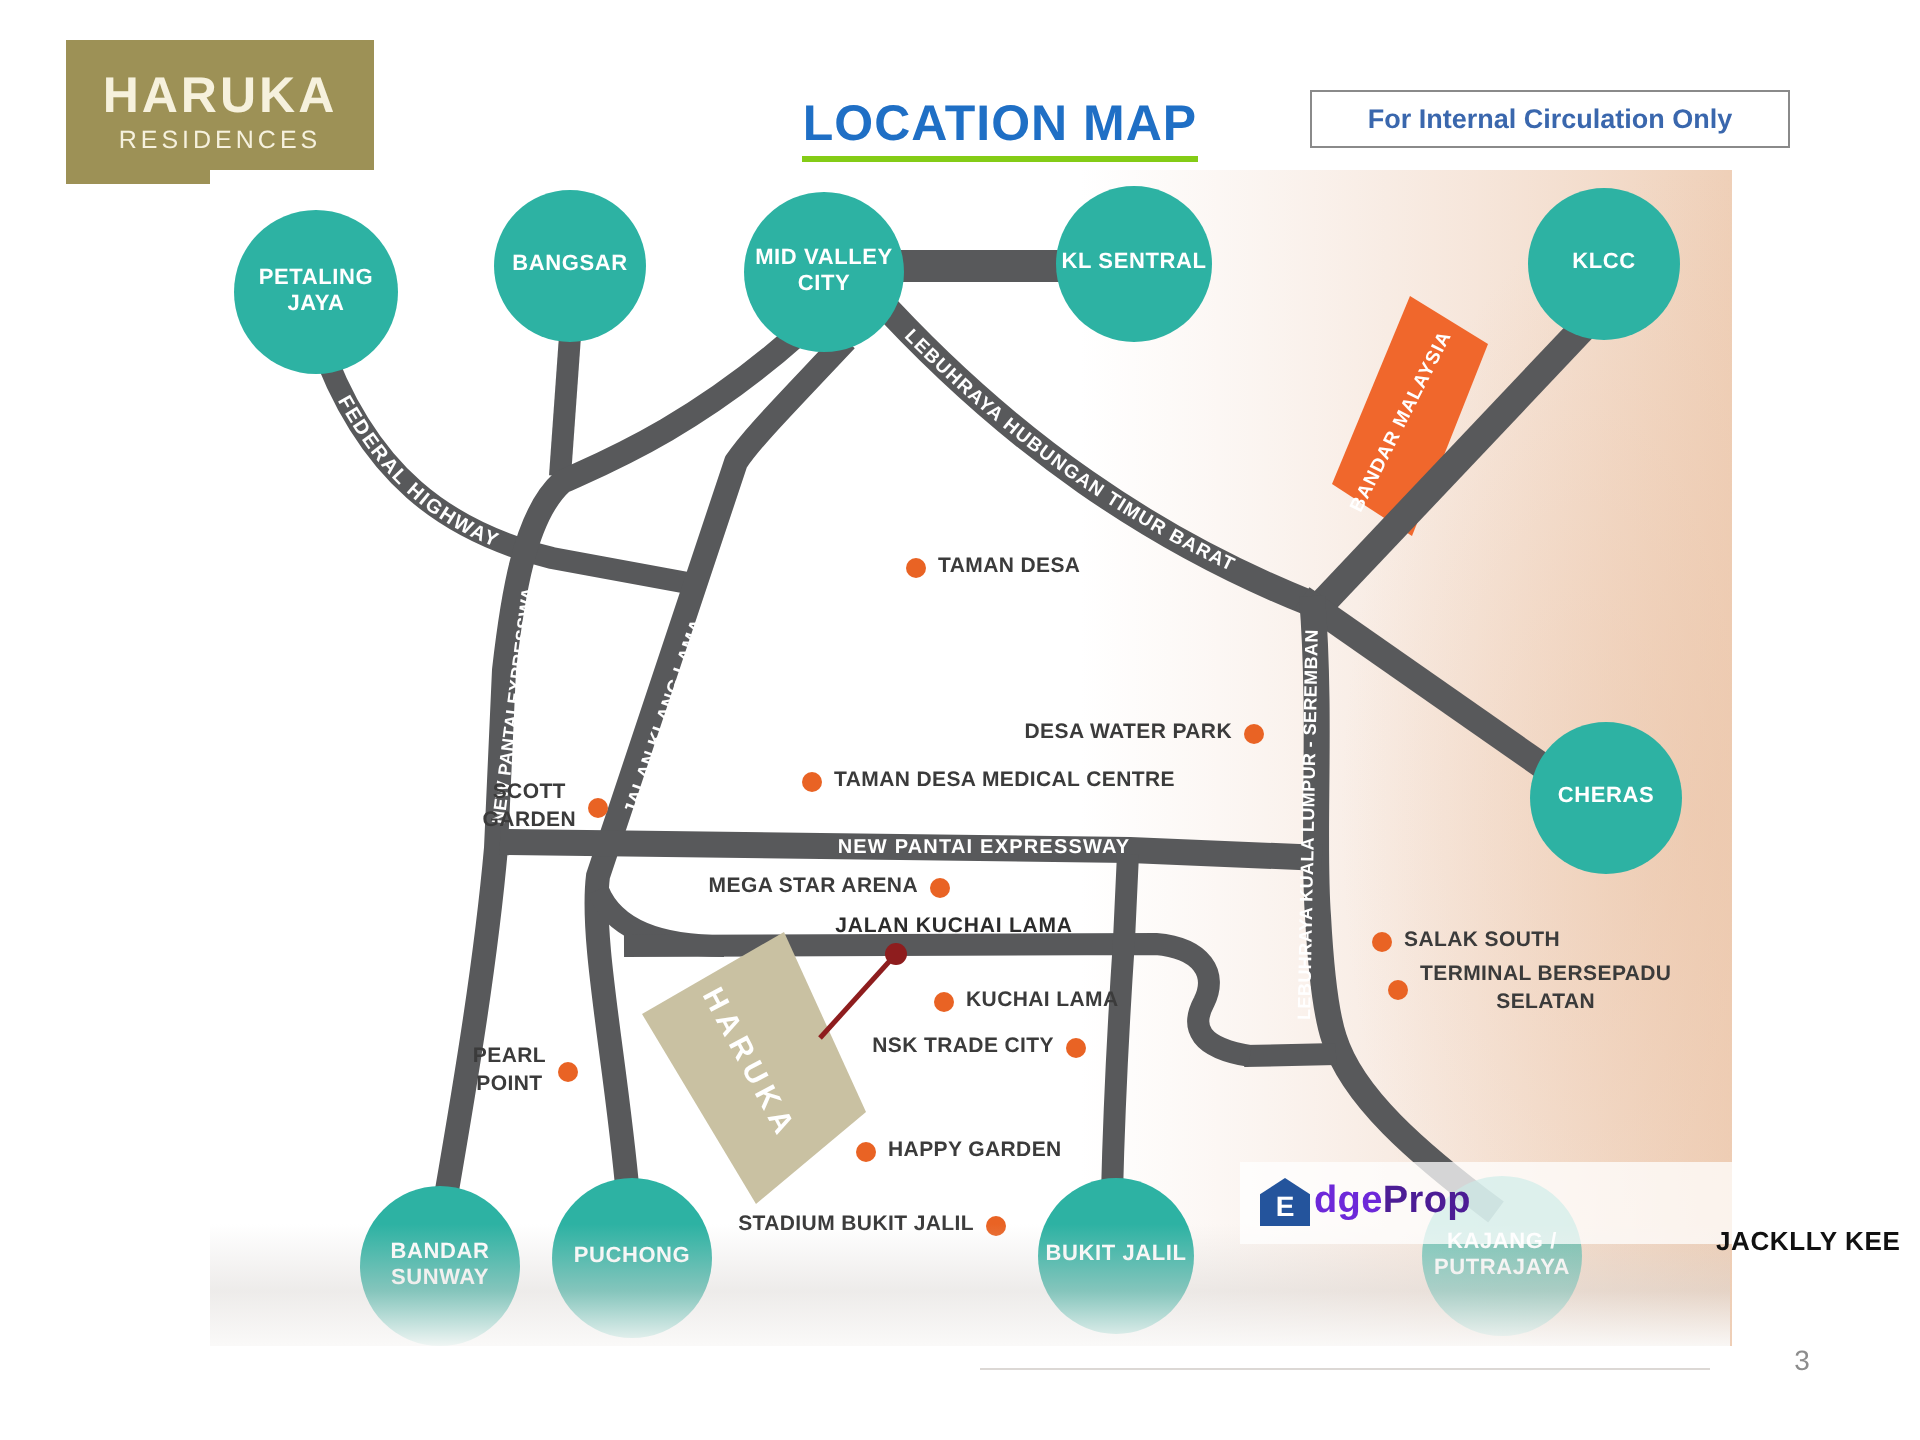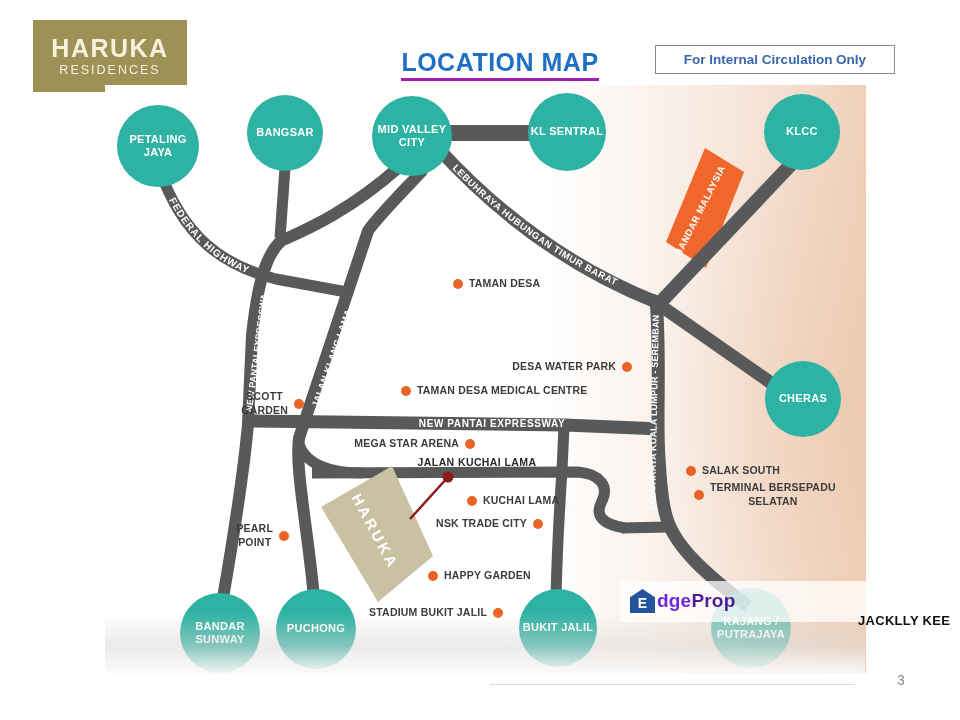--- a/index.html
+++ b/index.html
@@ -6,21 +6,21 @@
   .slide{position:relative;width:960px;height:720px;background:#ffffff;overflow:hidden;
          font-family:"Liberation Sans",sans-serif;}
   .abs{position:absolute;}
   
   .logo-box{left:33px;top:20px;width:154px;height:72px;background:#9d9156;
             display:flex;flex-direction:column;align-items:center;justify-content:center;}
   .logo-title{color:#f6f1dd;font-size:25px;font-weight:bold;letter-spacing:1.5px;line-height:1.05;}
   .logo-sub{color:#f6f1dd;font-size:12.5px;letter-spacing:2px;margin-top:2px;}
   .page-title{left:378px;top:48px;width:244px;text-align:center;color:#1f6fc5;
               font-size:25px;font-weight:bold;letter-spacing:.5px;}
-  .page-title .ul{display:inline-block;border-bottom:3px solid #a21caf;padding-bottom:1px;}
+  .page-title .ul{display:inline-block;border-bottom:3px solid #84cc16;padding-bottom:1px;}
   .notice-box{left:655px;top:45px;width:238px;height:27px;border:1.5px solid #8a8a8a;background:#fff;
               display:flex;align-items:center;justify-content:center;color:#3a67ad;
               font-size:13.5px;font-weight:bold;}
   
   svg.map{left:0;top:0;}
   
   .node{border-radius:50%;background:#2db2a3;color:#fff;display:flex;flex-direction:column;
         align-items:center;justify-content:center;text-align:center;font-weight:bold;
         font-size:11px;line-height:1.2;letter-spacing:.3px;}
   .node.light{background:rgba(45,178,163,.62);}

